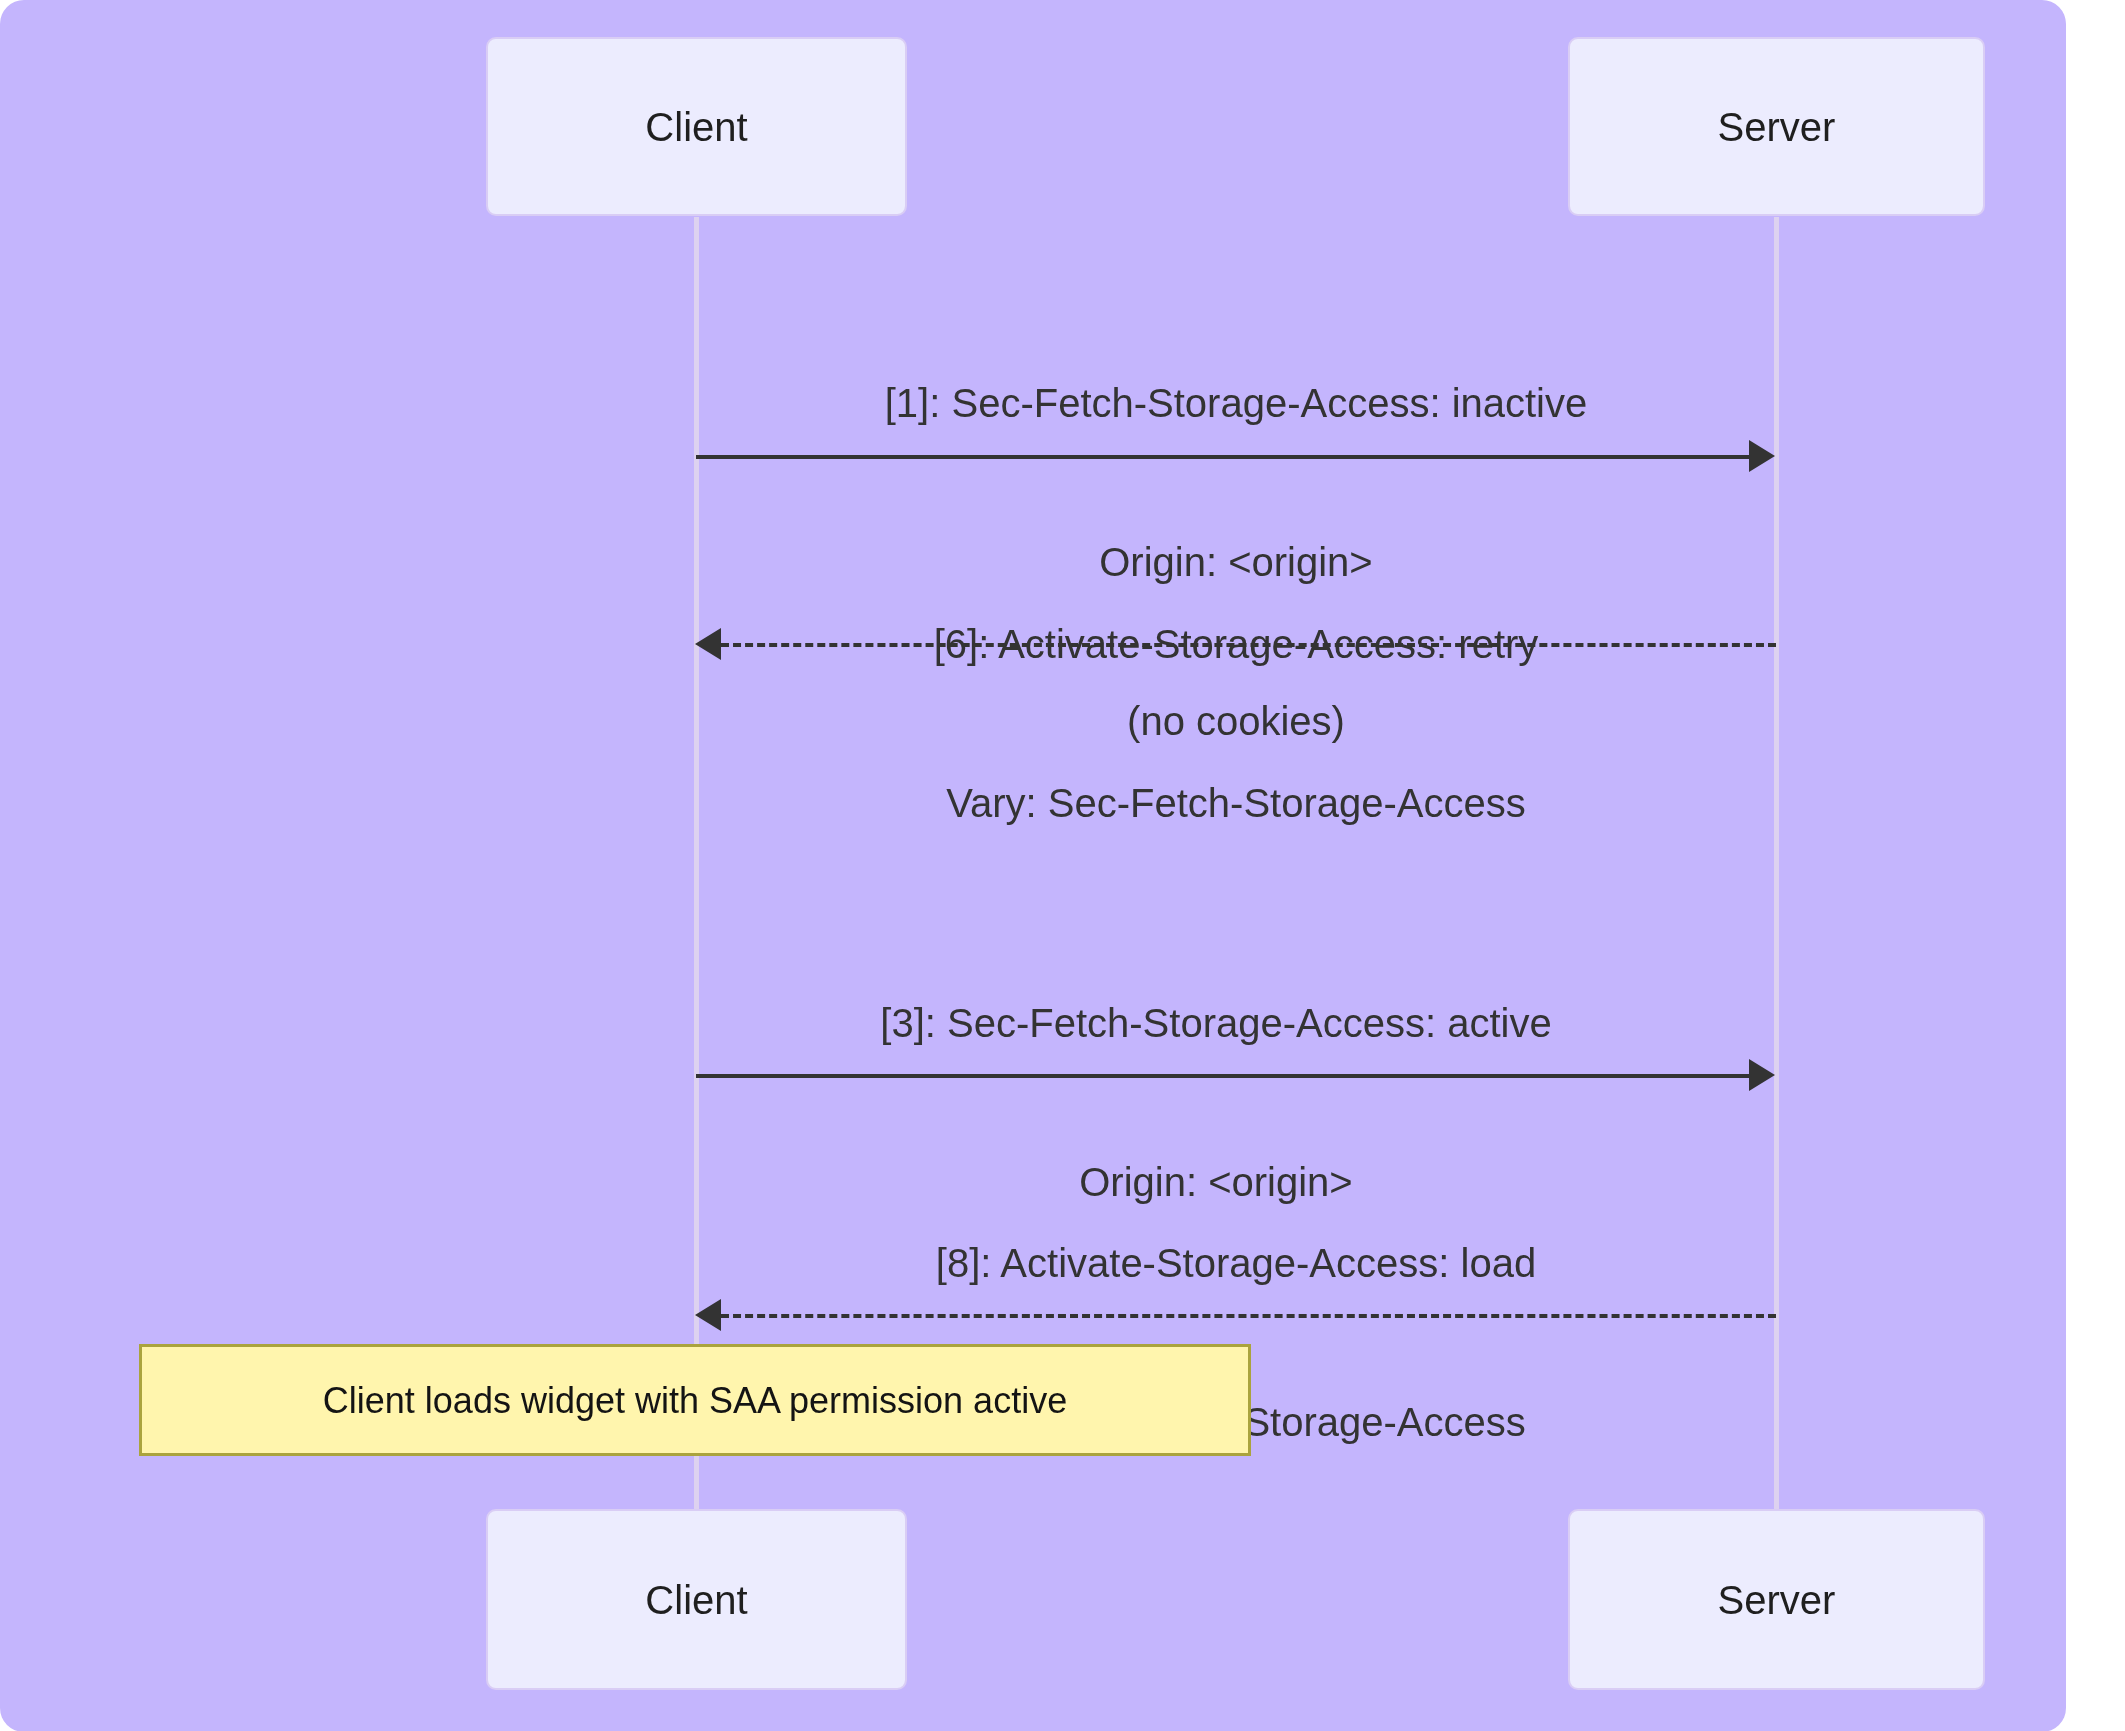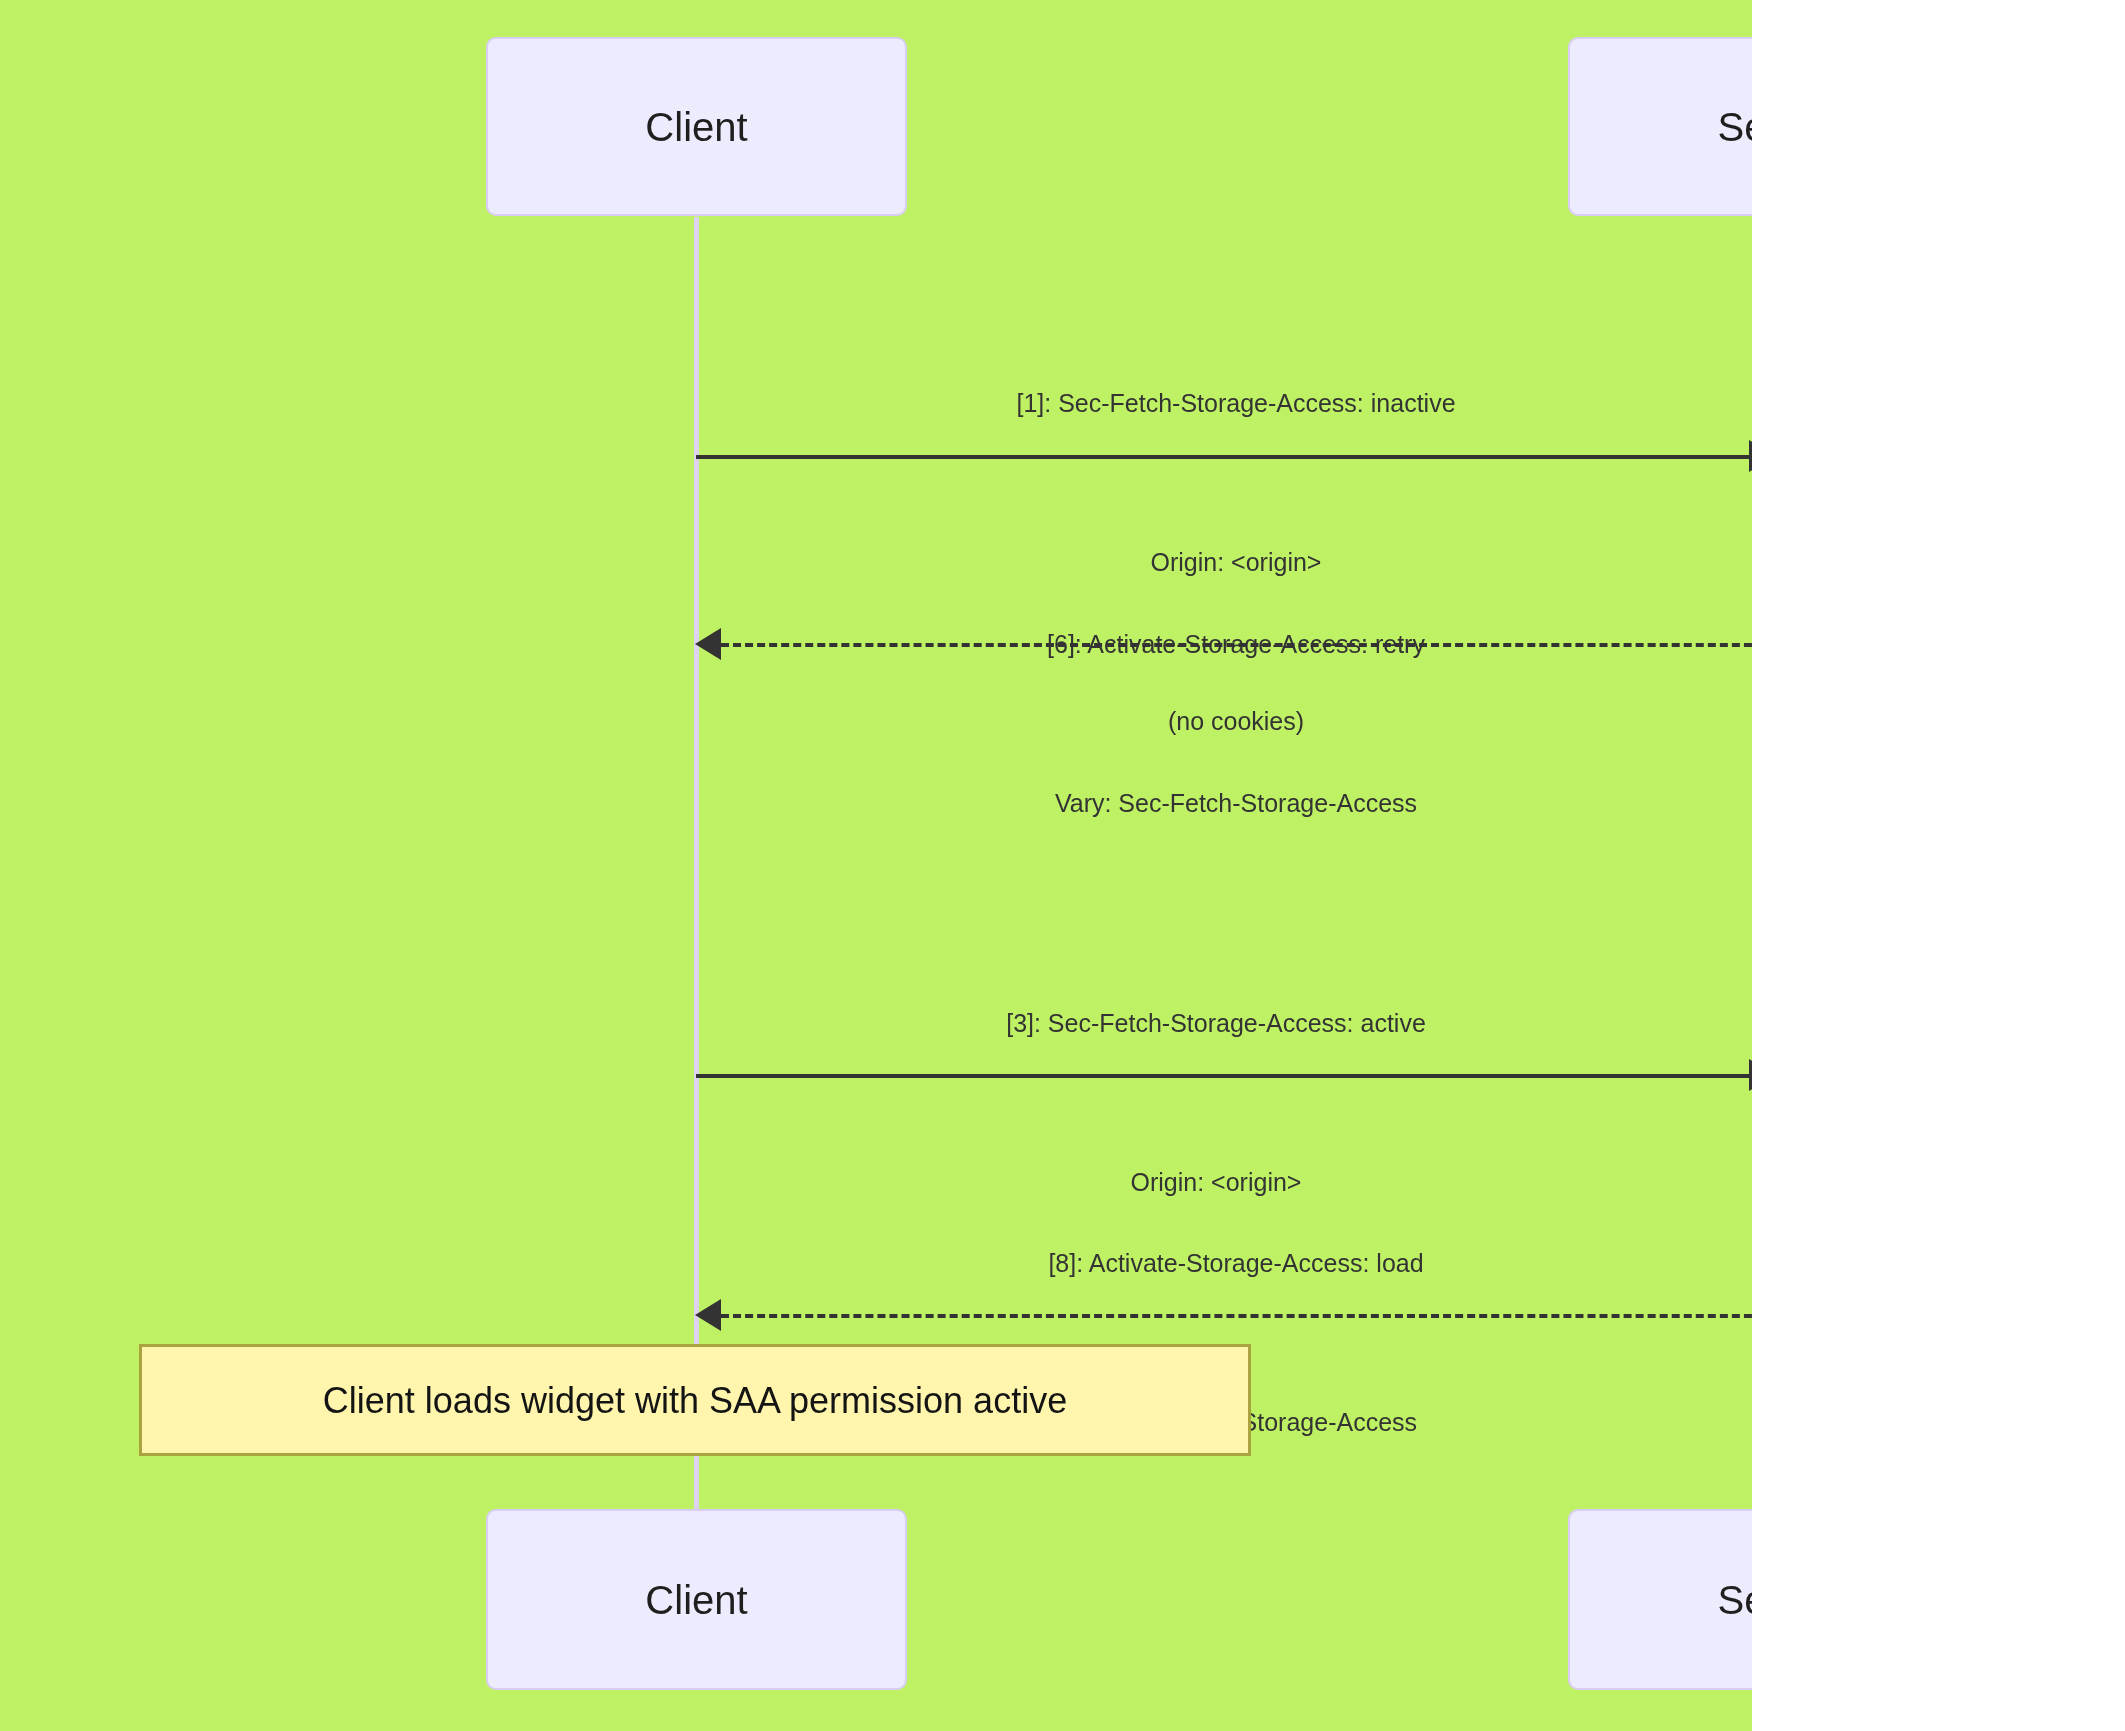--- a/index.html
+++ b/index.html
@@ -5,24 +5,25 @@
   html, body {
     margin: 0;
     padding: 0;
     background: #ffffff;
   }
   body {
     font-family: "Liberation Sans", sans-serif;
   }
   #diagram {
     position: relative;
-    width: 1752px;
+    width: 2066px;
     height: 1732px;
-    background: #bef264;
+    background: #c4b5fd;
     overflow: hidden;
+    border-radius: 24px;
   }
 
   
   .actor-box {
     position: absolute;
     background: #ececfe;
     border: 2px solid #d9cdf5;
     border-radius: 9.9px;
     box-sizing: border-box;
     display: flex;
@@ -67,21 +68,21 @@
   .arrowhead.left {
     border-top: 16.7px solid transparent;
     border-bottom: 16.7px solid transparent;
     border-right: 26.6px solid #333333;
   }
 
   
   .msg-text {
     position: absolute;
     text-align: center;
-    font-size: 25px;
+    font-size: 40px;
     line-height: 53px;
     color: #333333;
     font-family: "Liberation Sans", sans-serif;
     white-space: pre;
   }
   .msg-text .tline { display: block; }
 
   
   .note-box {
     position: absolute;

